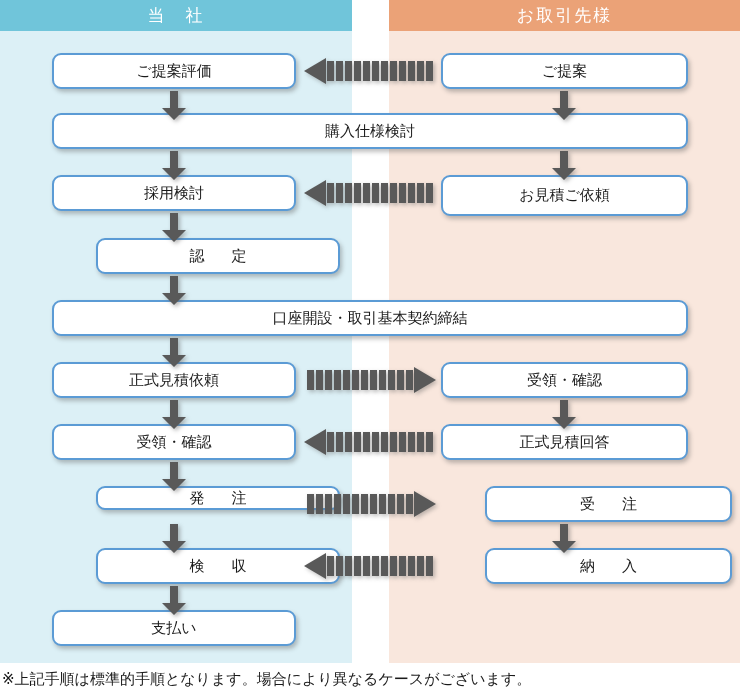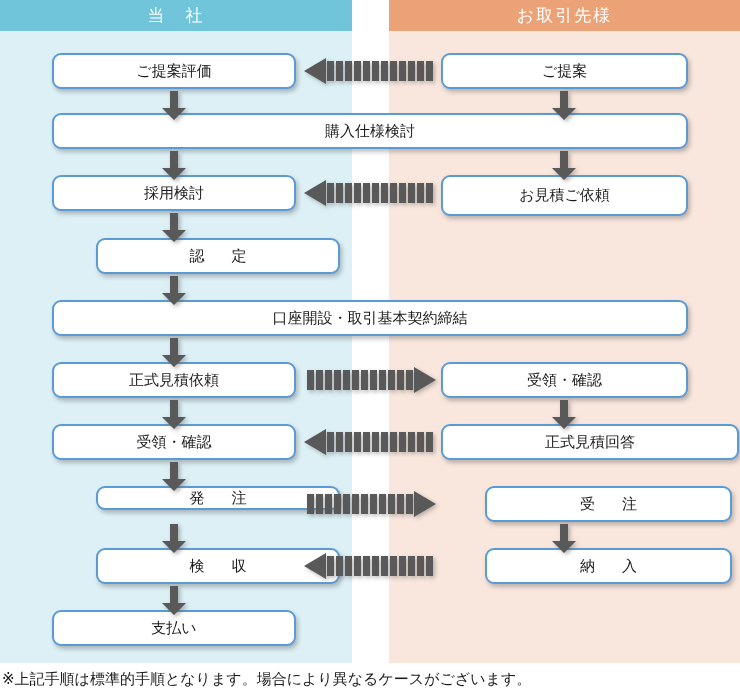--- a/index.html
+++ b/index.html
@@ -132,21 +132,21 @@
 <div class="box spaced" style="left:52px; top:548px; width:244px; height:36px;">検　収</div>
 
 <div class="box" style="left:52px; top:610px; width:244px; height:36px;">支払い</div>
 
 <div class="box" style="left:441px; top:53px; width:247px; height:36px;">ご提案</div>
 
 <div class="box" style="left:441px; top:175px; width:247px; height:41px;">お見積ご依頼</div>
 
 <div class="box" style="left:441px; top:362px; width:247px; height:36px;">受領・確認</div>
 
-<div class="box" style="left:441px; top:424px; width:298px; height:36px;">正式見積回答</div>
+<div class="box" style="left:441px; top:424px; width:247px; height:36px;">正式見積回答</div>
 
 <div class="box spaced" style="left:441px; top:486px; width:247px; height:36px;">受　注</div>
 
 <div class="box spaced" style="left:441px; top:548px; width:247px; height:36px;">納　入</div>
 
 <div class="varrow" style="left:161px; top:91px;">
   <svg width="26" height="30" viewBox="0 0 26 30">
       <path d="M9 0 H17 V17 H25 L13 29 L1 17 H9 Z" fill="#595959"></path>
     </svg>
 </div>

